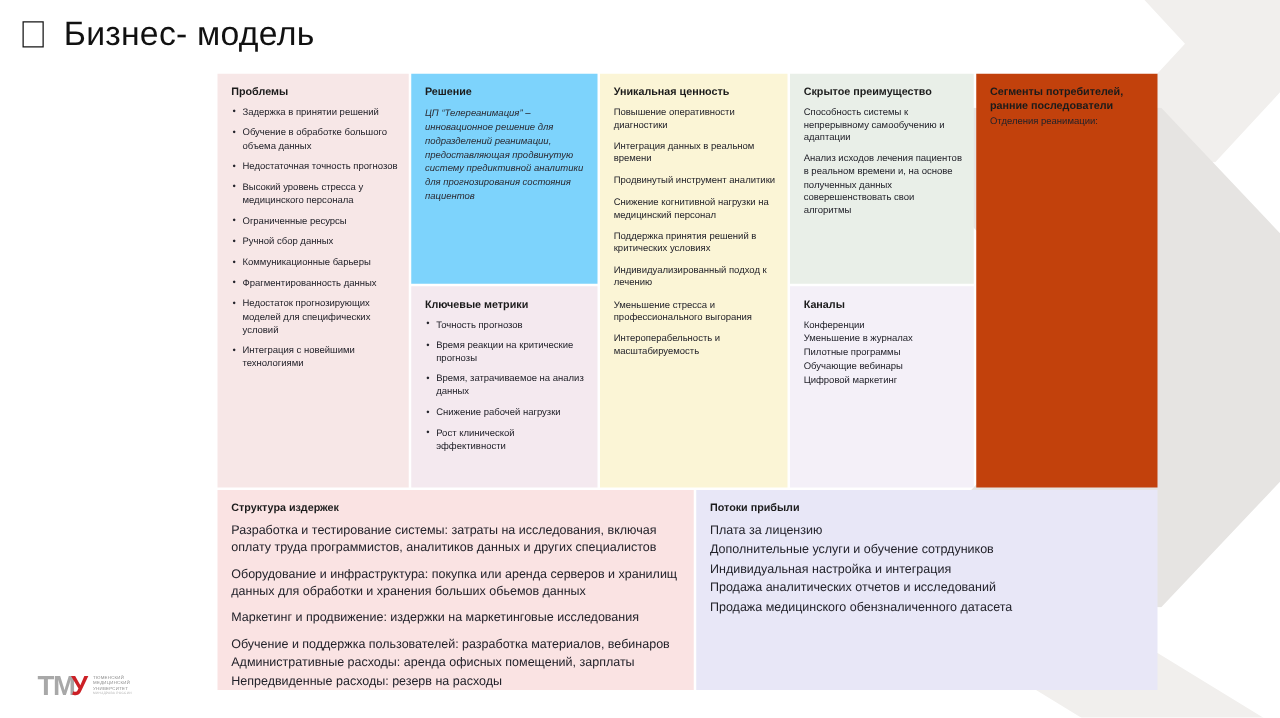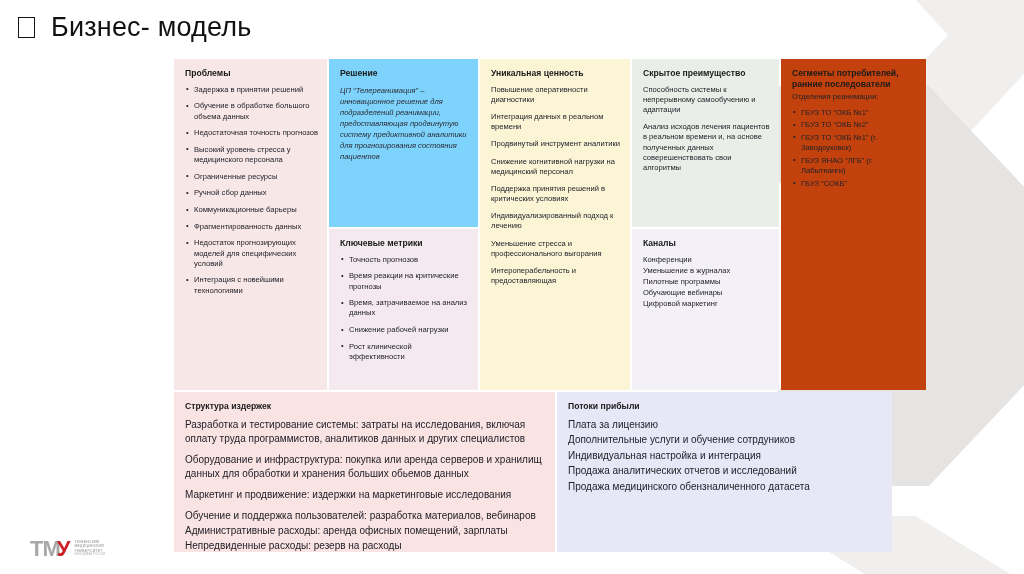--- a/index.html
+++ b/index.html
@@ -116,21 +116,21 @@
   }
 
   .p-problems   { background: #f7e7e7; height: 100%; }
   .p-solution   { background: #7dd3fc; height: 168px; }
   .p-metrics    { background: #f4e9ef; height: 161px; margin-top: 2px; }
   .p-value      { background: #fbf5d6; height: 100%; }
   .p-advantage  { background: #e9efe8; height: 168px; }
   .p-channels   { background: #f4f0f8; height: 161px; margin-top: 2px; }
   .p-segments   { background: #c2410c; height: 100%; }
   .p-costs      { background: #fae3e3; width: 381px; height: 100%; }
-  .p-revenue    { background: #e8e7f7; width: 335px; height: 100%; margin-left: 2px; }
+  .p-revenue    { background: #e8e7f7; width: 369px; height: 100%; margin-left: 2px; }
 
   .panel-title {
     font-weight: bold;
     font-size: 8.6px;
     color: #1b1b1b;
     line-height: 1.25;
     margin-bottom: 6px;
   }
   .panel-title.two-line { margin-bottom: 3px; }
 
@@ -292,21 +292,21 @@
       <div class="panel p-value">
         <div class="panel-title">Уникальная ценность</div>
         <ul class="plain loose">
           <li>Повышение оперативности диагностики</li>
           <li>Интеграция данных в реальном времени</li>
           <li>Продвинутый инструмент аналитики</li>
           <li>Снижение когнитивной нагрузки на медицинский персонал</li>
           <li>Поддержка принятия решений в критических условиях</li>
           <li>Индивидуализированный подход к лечению</li>
           <li>Уменьшение стресса и профессионального выгорания</li>
-          <li>Интероперабельность и предоставляющая</li>
+          <li>Интероперабельность и масштабируемость</li>
         </ul>
       </div>
     </div>
 
     <div class="col col-advantage">
       <div class="panel p-advantage">
         <div class="panel-title">Скрытое преимущество</div>
         <ul class="plain loose">
           <li>Способность системы к непрерывному самообучению и адаптации</li>
           <li>Анализ исходов лечения пациентов в реальном времени и, на основе полученных данных соверешенствовать свои алгоритмы</li>
@@ -321,27 +321,20 @@
           <li>Обучающие вебинары</li>
           <li>Цифровой маркетинг</li>
         </ul>
       </div>
     </div>
 
     <div class="col col-segments">
       <div class="panel p-segments">
         <div class="panel-title two-line">Сегменты потребителей, ранние последователи</div>
         <div class="segments-lead">Отделения реанимации:</div>
-        <ul class="items tight">
-          <li>ГБУЗ ТО “ОКБ №1”</li>
-          <li>ГБУЗ ТО “ОКБ №2”</li>
-          <li>ГБУЗ ТО “ОКБ №1” (г. Заводоуковск)</li>
-          <li>ГБУЗ ЯНАО “ЛГБ” (г. Лабытнанги)</li>
-          <li>ГБУЗ “СОКБ”</li>
-        </ul>
       </div>
     </div>
 
   </div>
 
   <div class="canvas-bottom">
 
     <div class="panel p-costs">
       <div class="panel-title">Структура издержек</div>
       <div class="costs-line">Разработка и тестирование системы:  затраты на исследования, включая оплату труда программистов, аналитиков данных и других специалистов</div>

